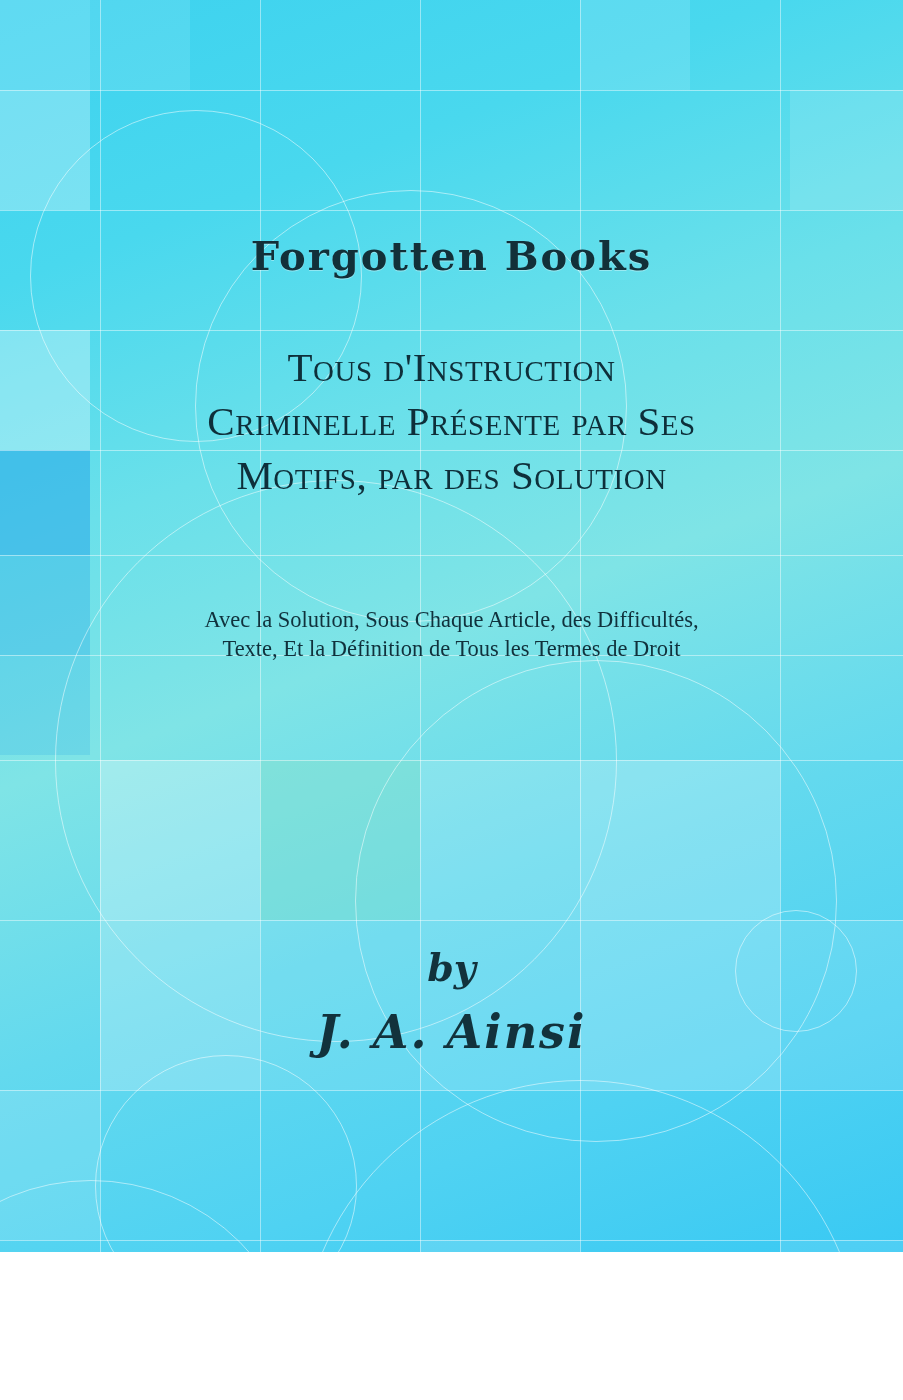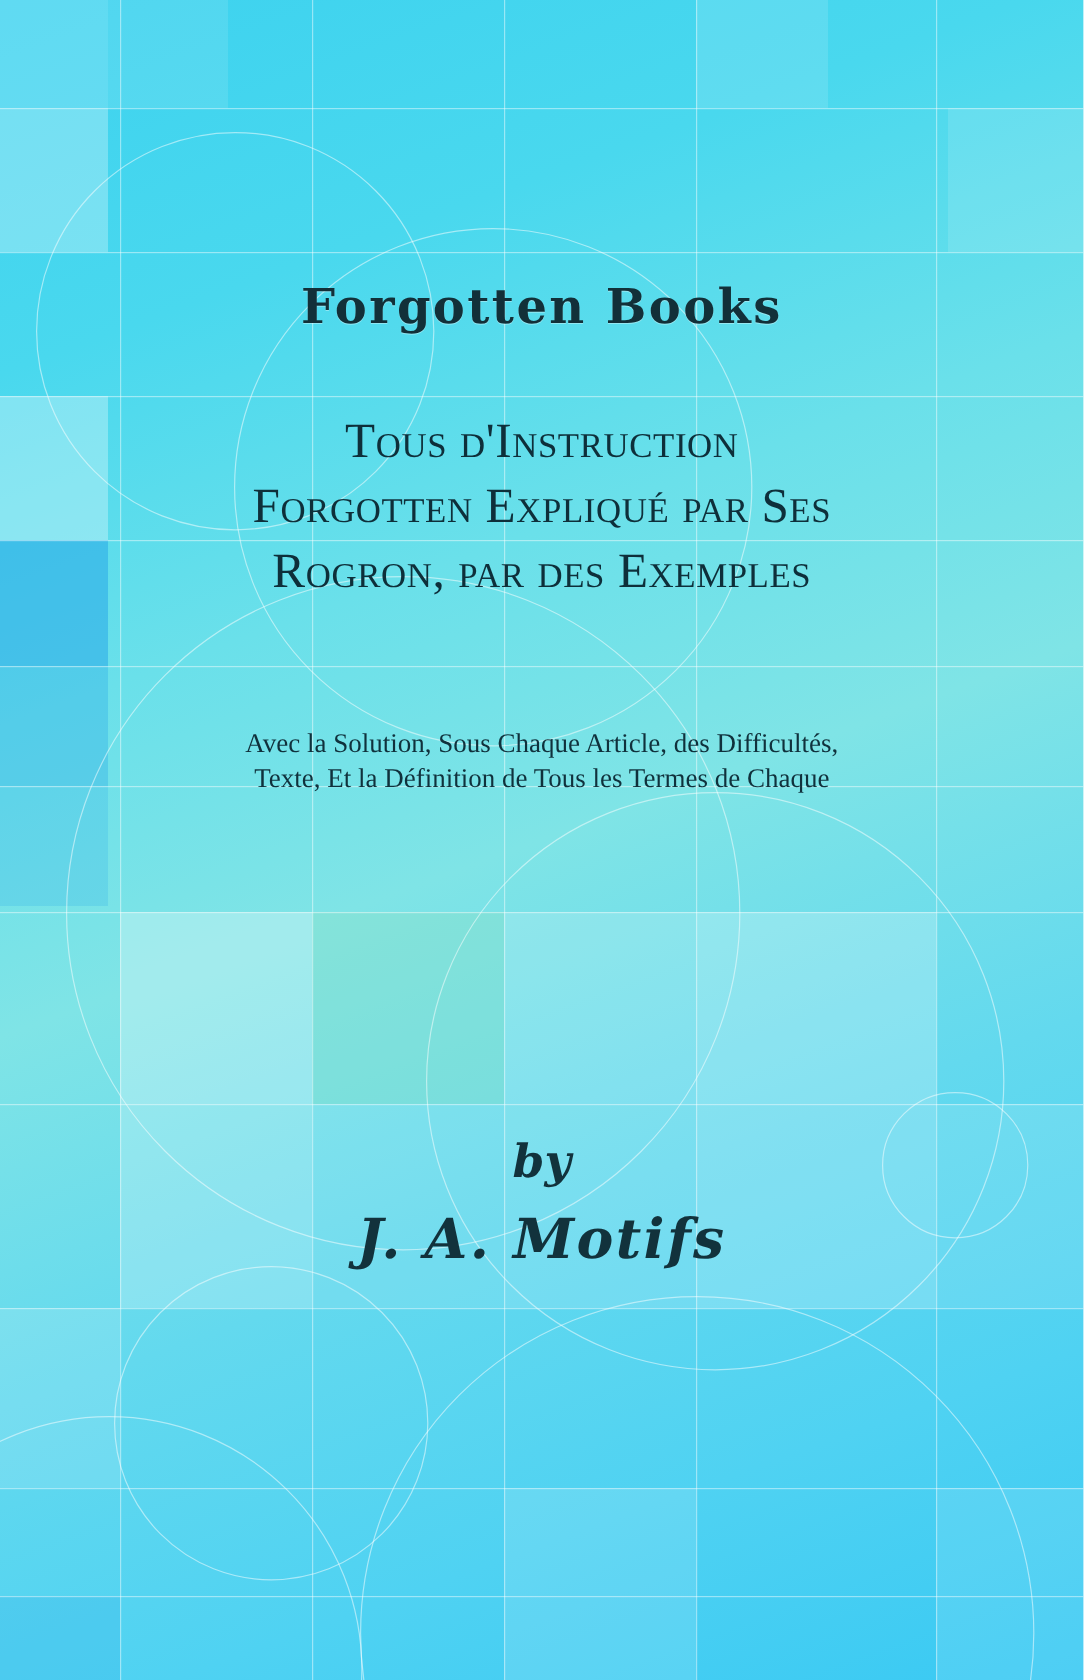--- a/index.html
+++ b/index.html
@@ -3,21 +3,21 @@
 <meta charset="utf-8">
 <style>
   html, body {
     margin: 0;
     padding: 0;
     background: #ffffff;
   }
   .cover {
     position: relative;
     width: 903px;
-    height: 1400px;
+    height: 1252px;
     overflow: hidden;
     background: linear-gradient(160deg, #3dd2ef 0%, #49d8ee 18%, #6ae0ea 35%, #7fe4e6 50%, #63d9ee 68%, #4fd2f2 84%, #39c9f3 100%);
     font-family: "Liberation Serif", serif;
   }
 
   
   .mosaic {
     position: absolute;
     inset: 0;
     pointer-events: none;
@@ -175,26 +175,26 @@
     <div class="circ" style="left:300px; top:1080px; width:560px; height:560px;"></div>
     <div class="circ" style="left:-120px;top:1180px; width:420px; height:420px;"></div>
   </div>
 
   <div class="content">
 
     <div class="brand">Forgotten Books</div>
 
     <div class="title">
       <span class="line">Tous d'Instruction</span>
-      <span class="line">Forgotten Expliqué par Ses</span>
-      <span class="line">Rogron, par des Exemples</span>
+      <span class="line">Criminelle Présente par Ses</span>
+      <span class="line">Motifs, par des Solution</span>
     </div>
 
     <div class="subtitle">
       <span class="line">Avec la Solution, Sous Chaque Article, des Difficultés,</span>
-      <span class="line">Texte, Et la Définition de Tous les Termes de Chaque</span>
+      <span class="line">Texte, Et la Définition de Tous les Termes de Droit</span>
     </div>
 
     <div class="byword">by</div>
-    <div class="author">J. A. Motifs</div>
+    <div class="author">J. A. Ainsi</div>
 
   </div>
 </div>
 
 </body></html>

